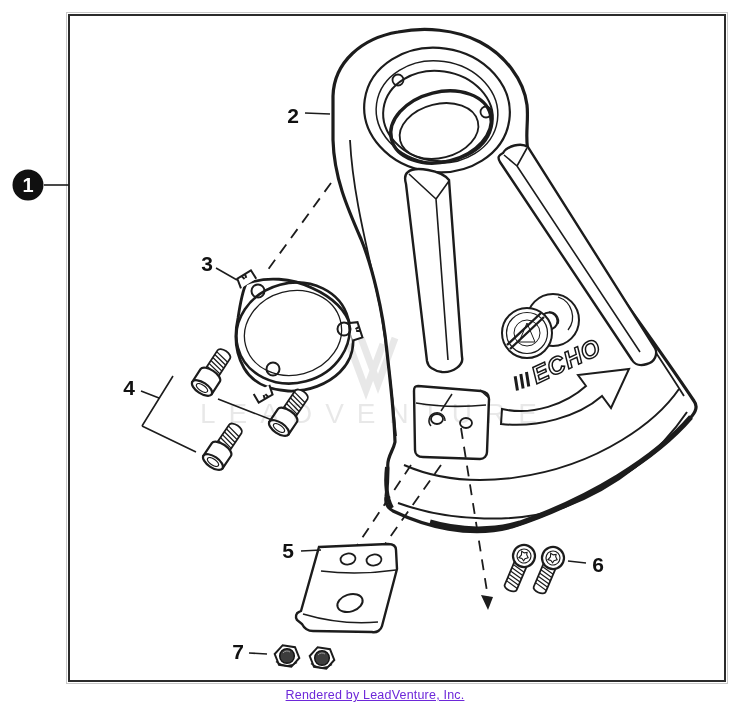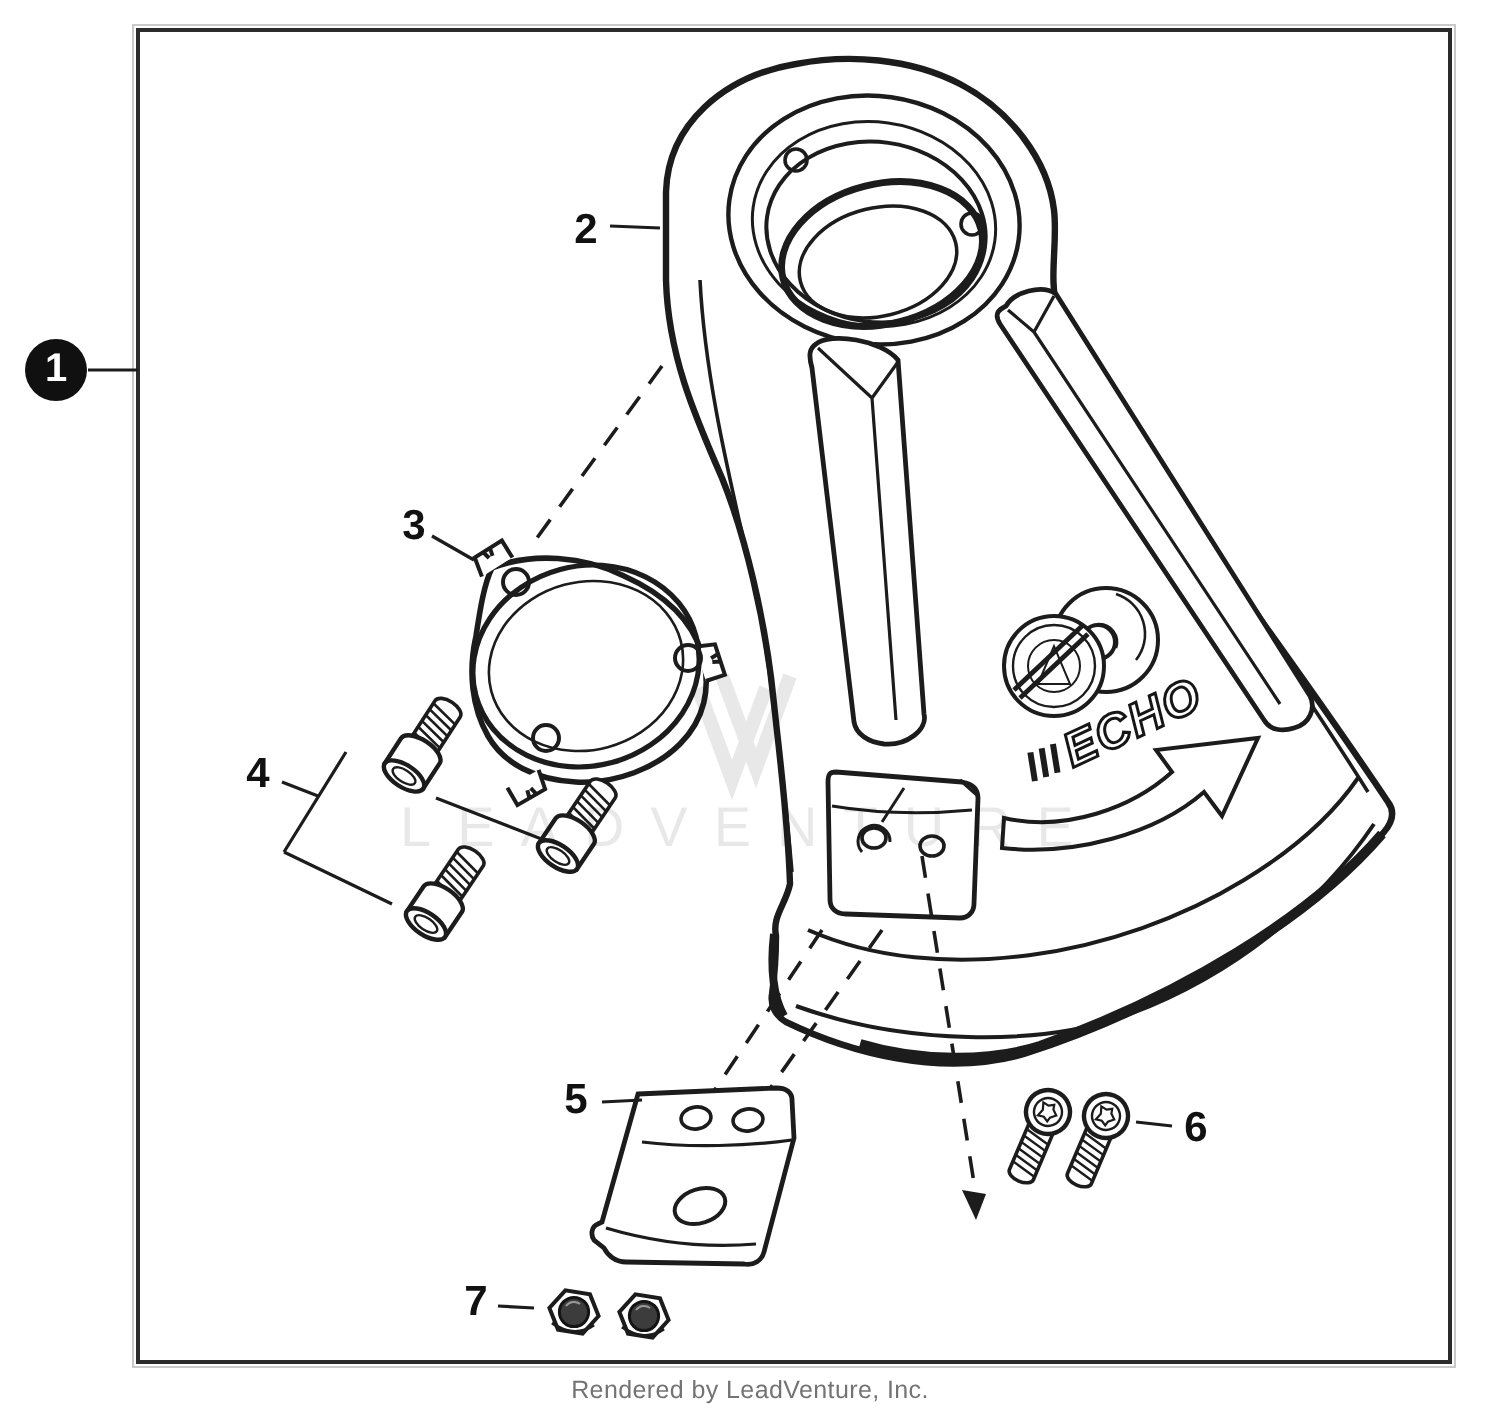--- a/index.html
+++ b/index.html
@@ -20,22 +20,23 @@
     cursor:default;user-select:none;
   }
   .badge{
     position:absolute;transform:translate(-50%,-50%);
     width:31px;height:31px;border-radius:50%;background:#101010;color:#ffffff;
     display:flex;align-items:center;justify-content:center;
     font-weight:700;font-size:20px;font-family:"Liberation Sans", sans-serif;
   }
   #footer{
     position:absolute;left:0;top:688px;width:750px;text-align:center;
-    font-size:12.5px;color:#737373;letter-spacing:0.2px;
+    font-size:12.5px;color:#6d28d9;letter-spacing:0.2px;
     font-family:"Liberation Sans", sans-serif;
+    text-decoration:underline;
   }
 </style>
 </head>
 <body>
 
 <div id="stage">
 
   <div id="frame"></div>
 
   <svg width="750" height="709" viewBox="0 0 750 709">

